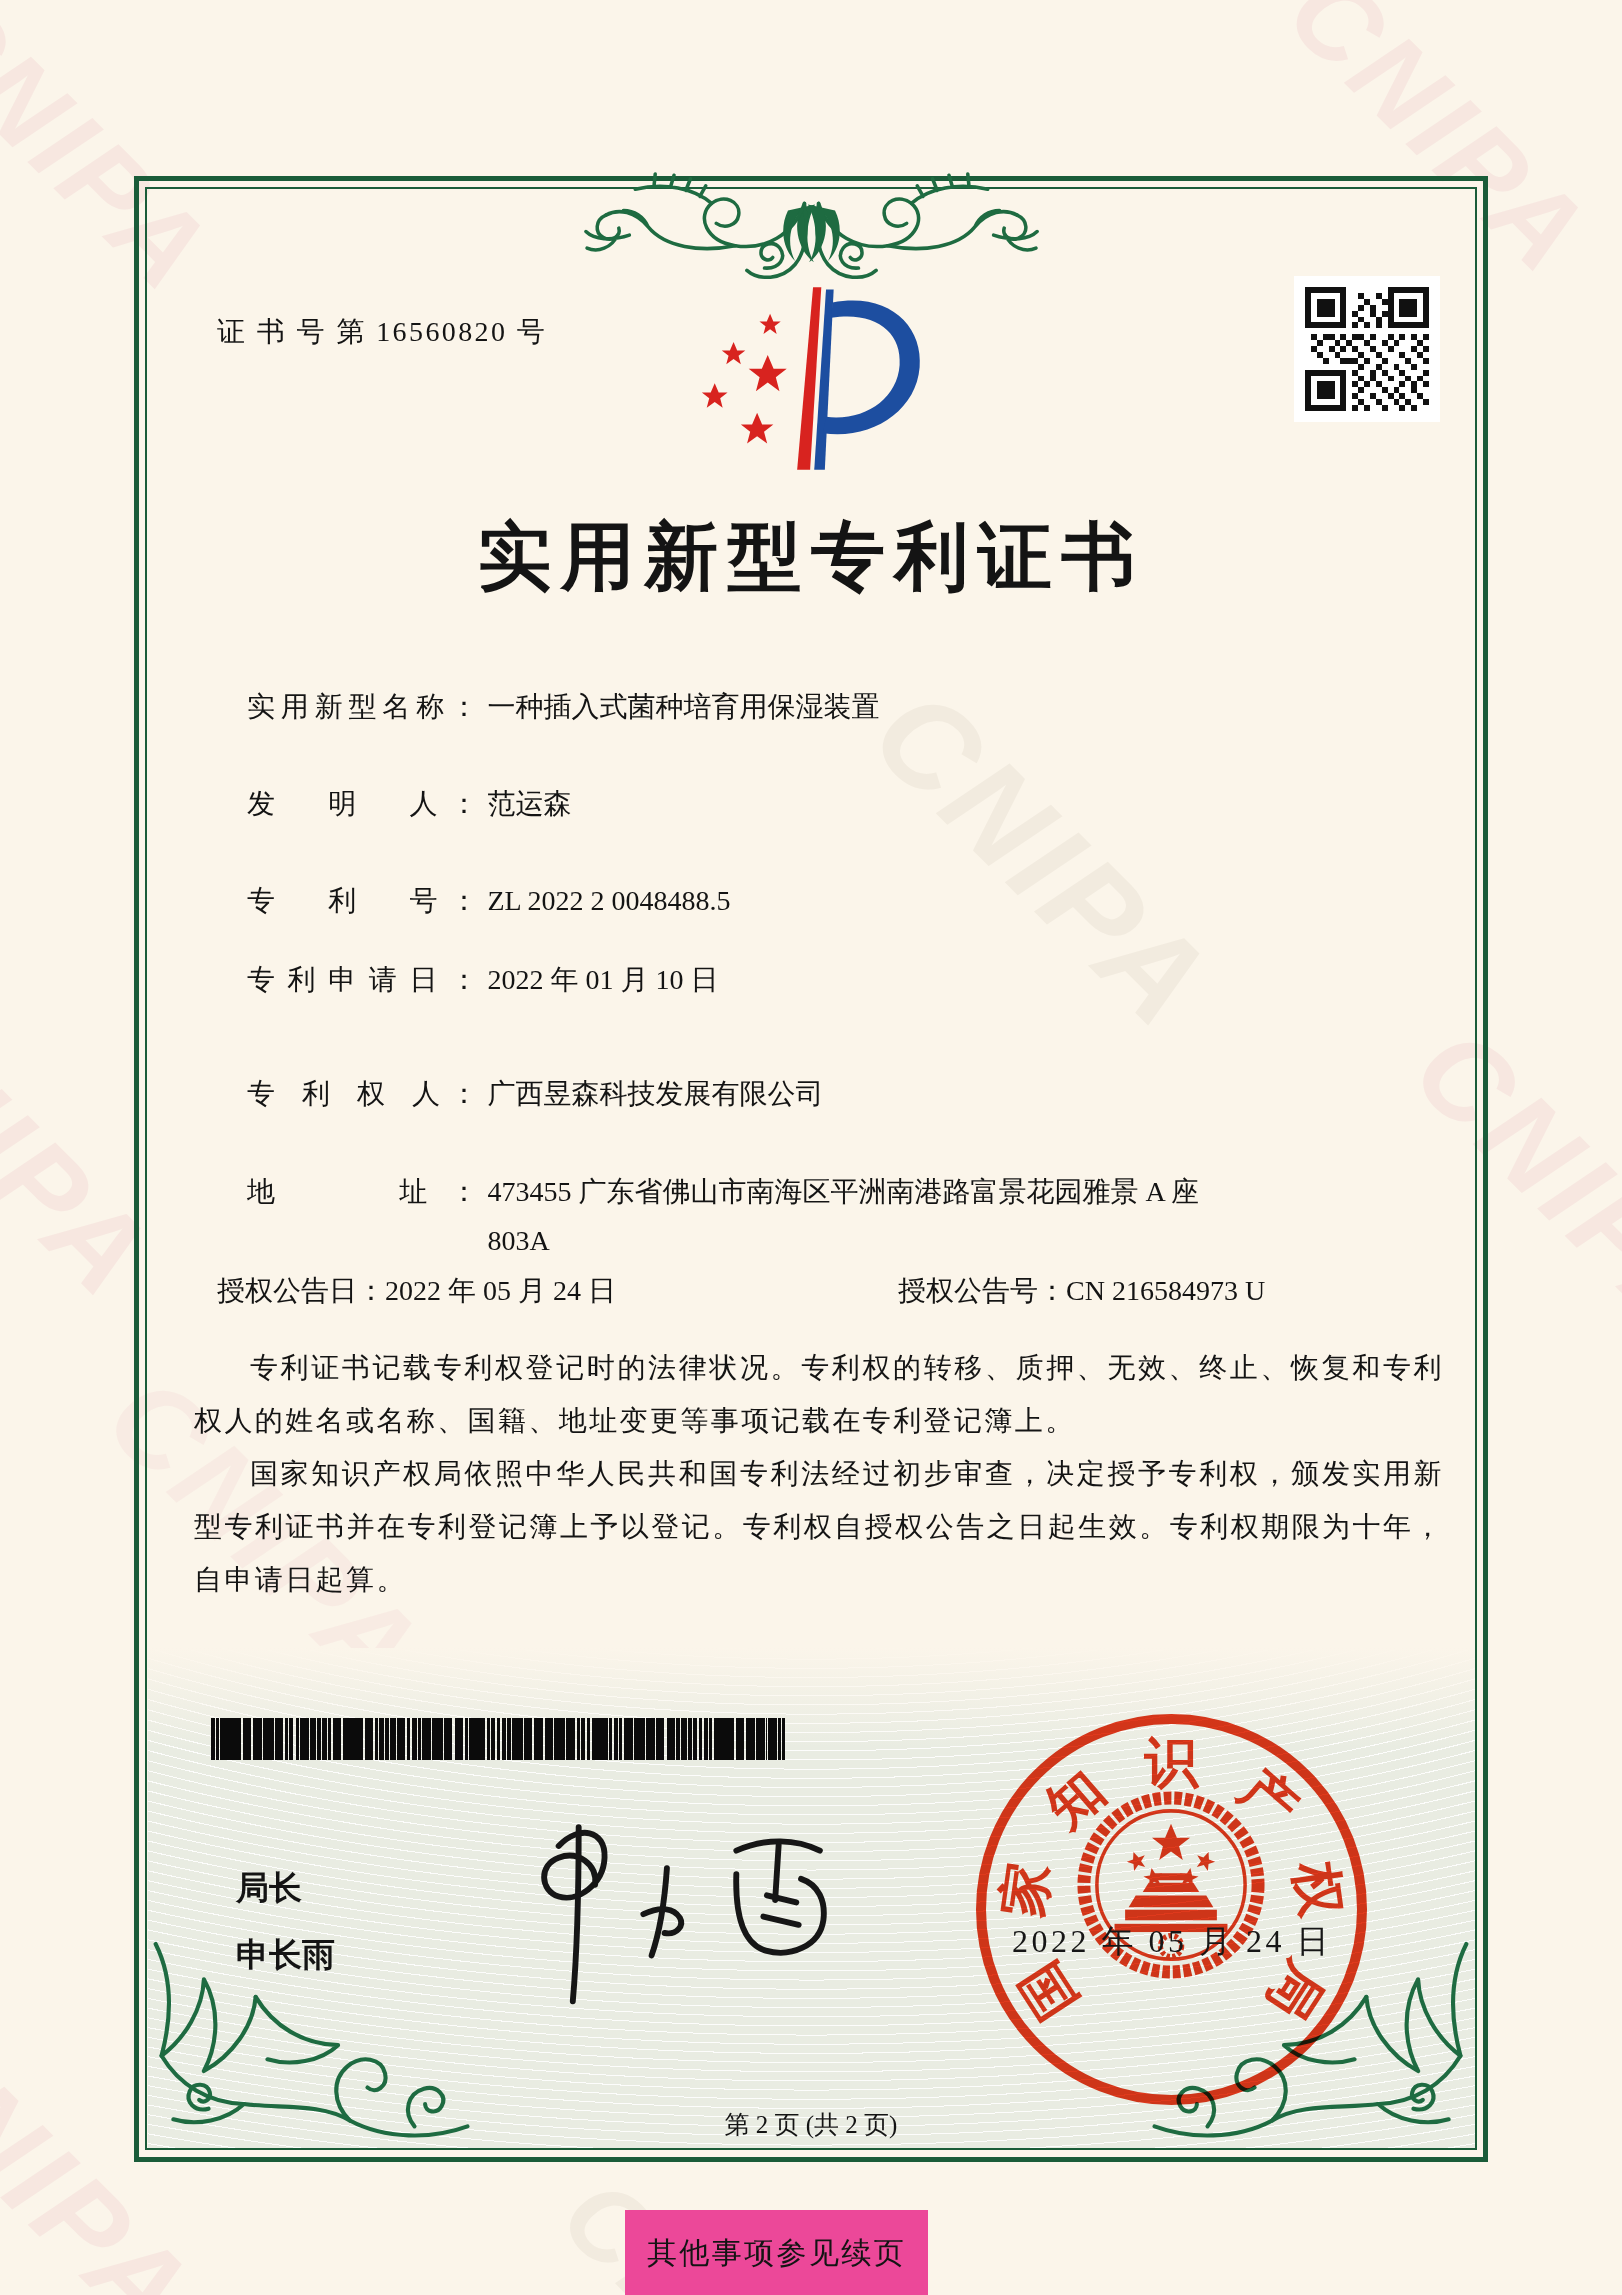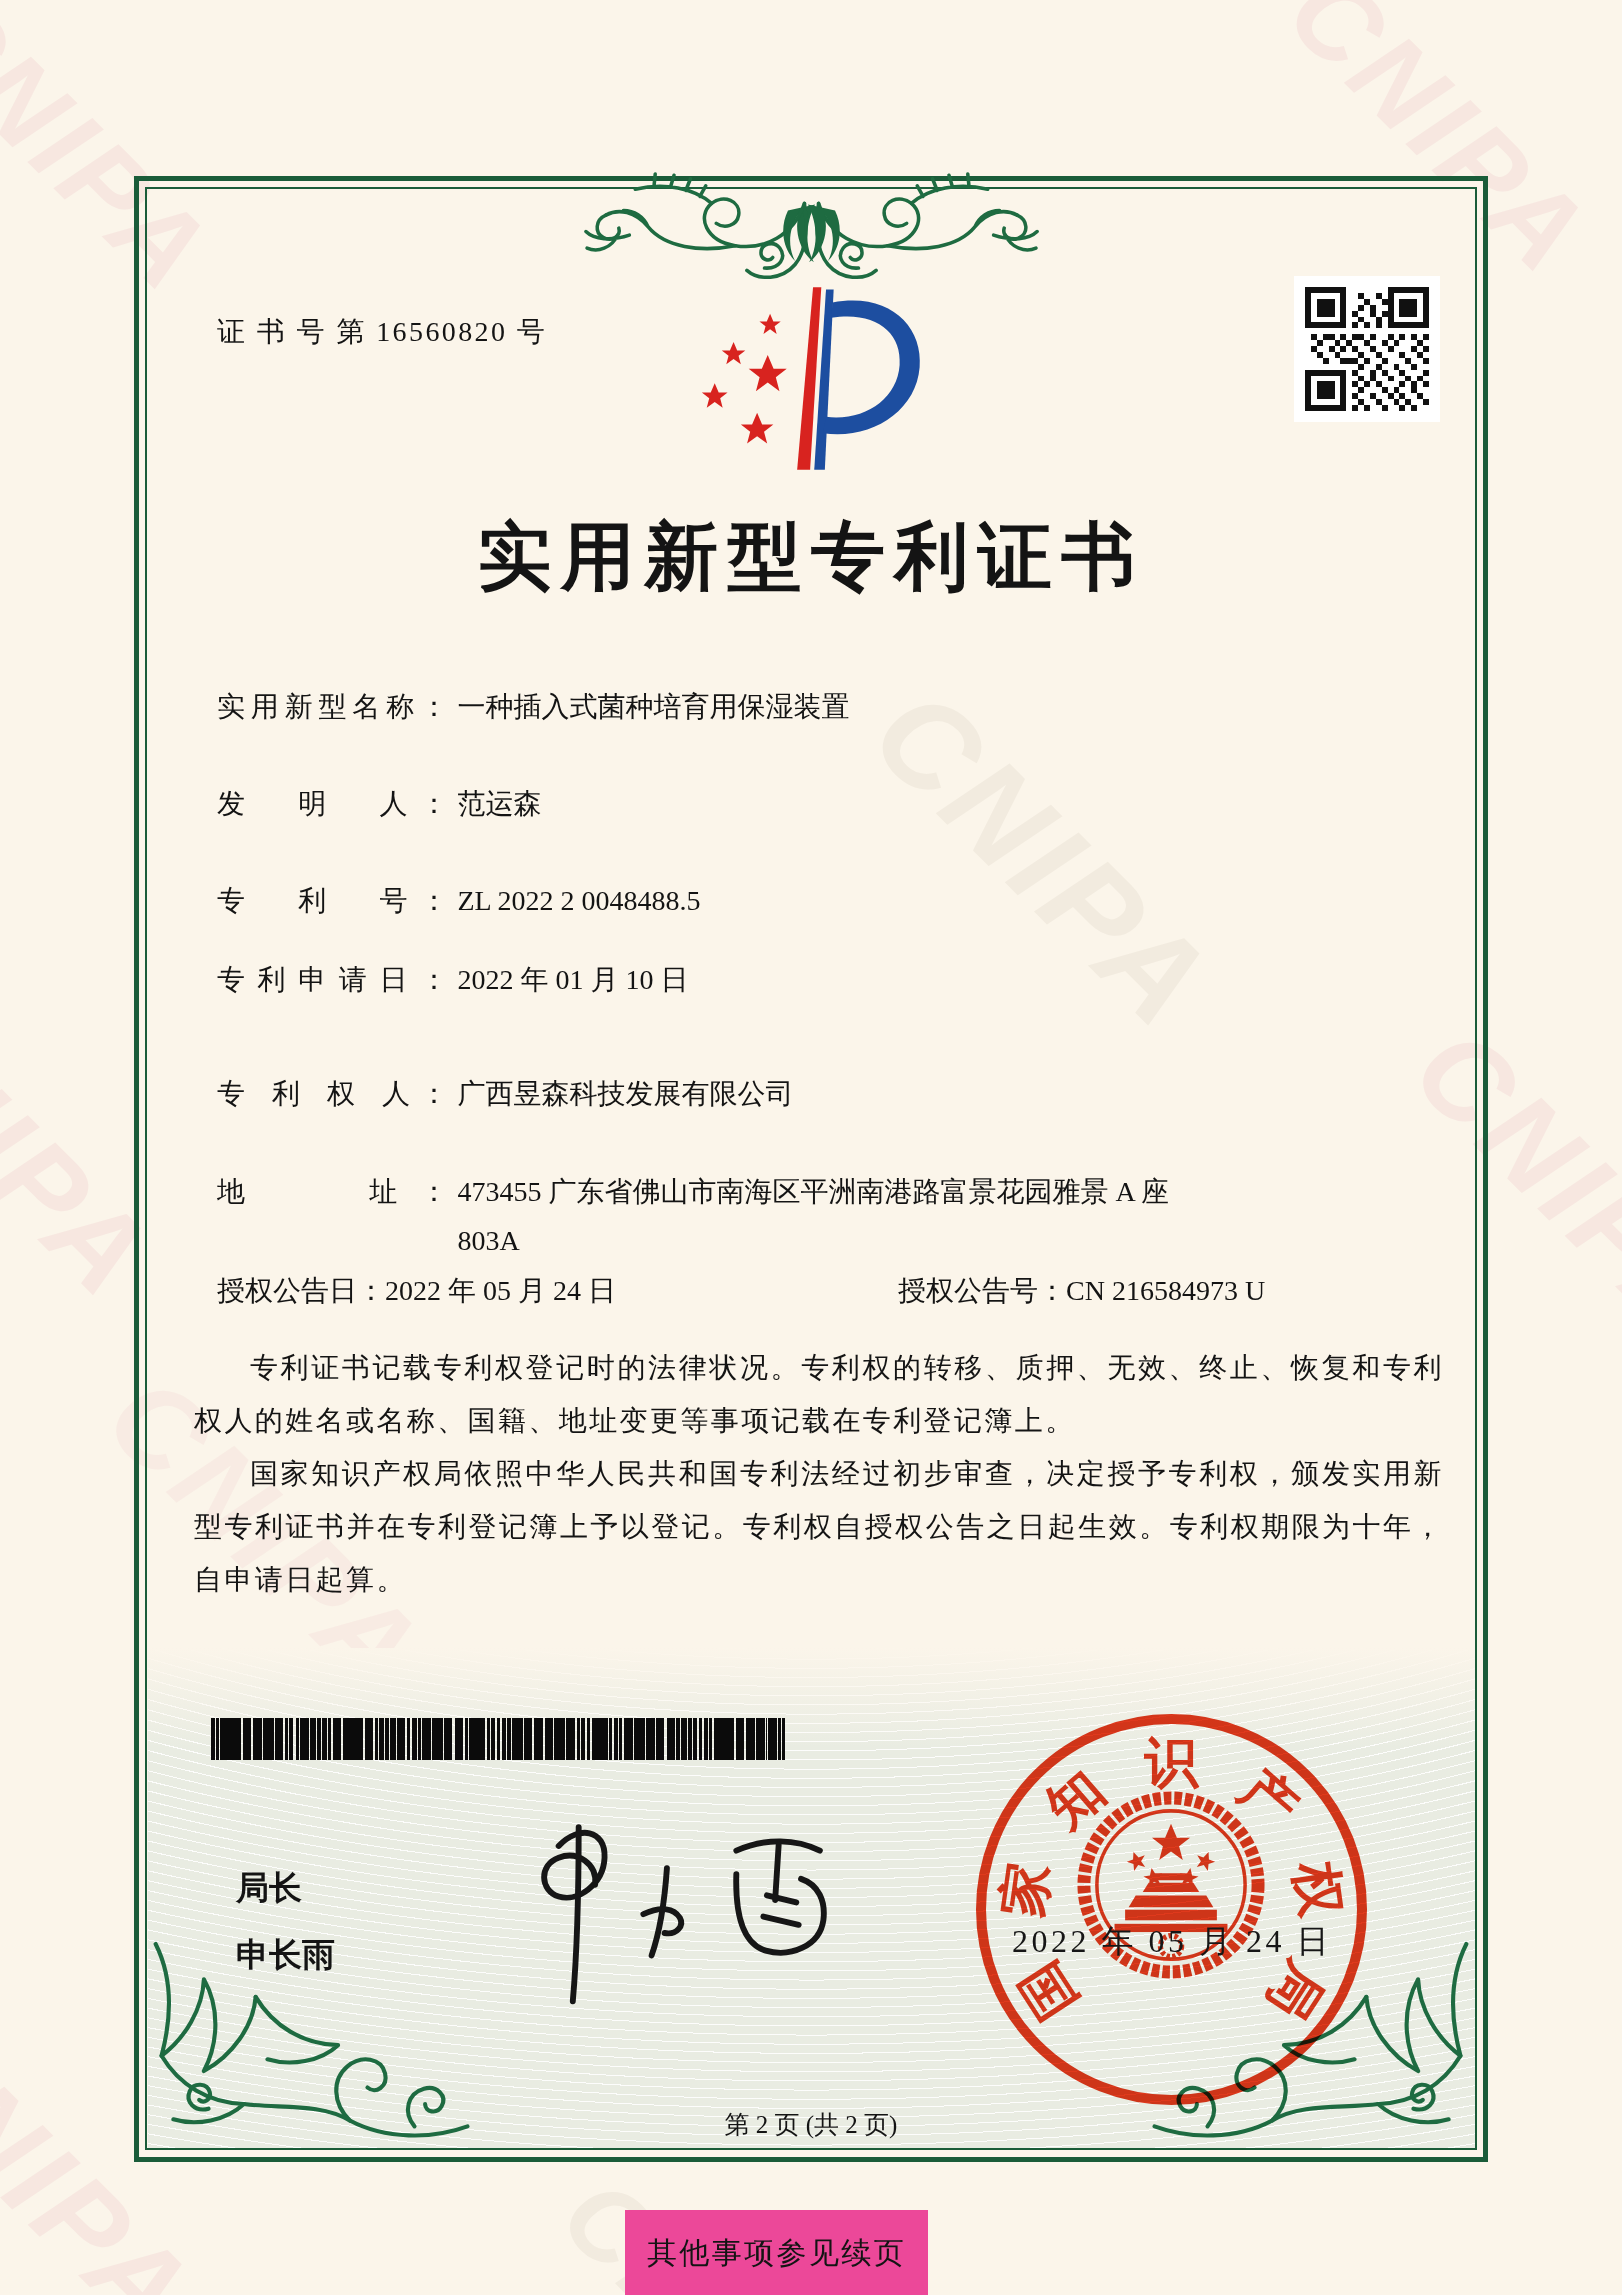--- a/index.html
+++ b/index.html
@@ -26,21 +26,21 @@
   .ornament{position:absolute;z-index:3;}
   
   .cert-no{position:absolute;left:217px;top:313px;font-size:28px;letter-spacing:2.4px;z-index:4;text-align:right;}
   .logo{position:absolute;left:698px;top:266px;z-index:4;}
   .qr-box{position:absolute;left:1294px;top:276px;width:146px;height:146px;background:#fff;z-index:4;}
   .qr-box svg{position:absolute;left:11.2px;top:11.2px;}
   .main-title{position:absolute;left:0;top:508px;width:1622px;text-align:center;
       font-size:74px;font-weight:bold;letter-spacing:9.4px;z-index:4;}
   
   .row{position:absolute;left:217px;font-size:28px;line-height:49px;z-index:4;white-space:nowrap;}
-  .f-label{display:inline-block;width:231px;text-align:justify;text-align-last:justify;vertical-align:top;}
+  .f-label{display:inline-block;width:231px;text-align:justify;text-align-last:justify;vertical-align:top;margin-left:30px;}
   .f-value{display:inline-block;margin-left:9.4px;vertical-align:top;white-space:normal;width:989px;}
   .f-value .vline{display:block;}
   .grant-col2{position:absolute;left:681px;top:0;white-space:nowrap;text-align:center;}
   
   .body-text{position:absolute;left:194px;top:1341px;width:1250px;font-size:28px;line-height:53px;
       letter-spacing:2.4px;text-align:justify;z-index:4;}
   .body-text p{margin:0;text-indent:2em;}
   
   .barcode{position:absolute;left:211px;top:1718px;width:574px;height:42px;z-index:4;
       background-image:

